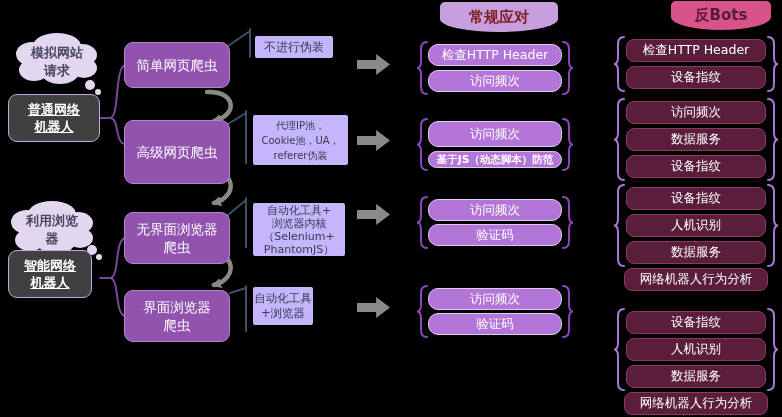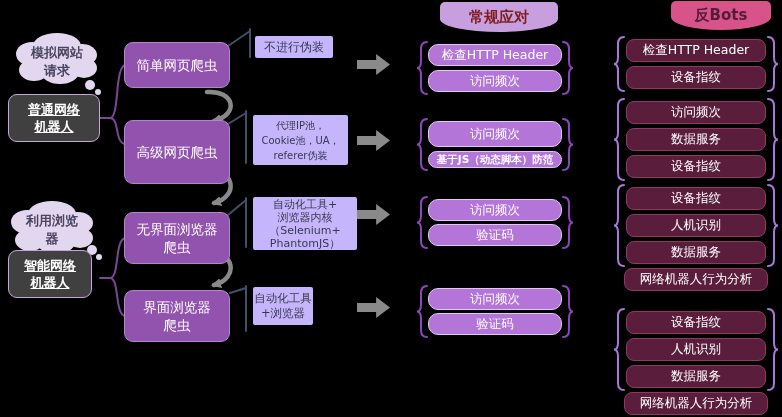--- a/index.html
+++ b/index.html
@@ -152,21 +152,21 @@
   <div class="abs center crawler" style="left:124px;top:120px;width:106px;height:64px">高级网页爬虫</div>
   <div class="abs center crawler preline" style="left:124px;top:212px;width:106px;height:52px">无界面浏览器
 爬虫</div>
   <div class="abs center crawler preline" style="left:124px;top:290px;width:106px;height:52px">界面浏览器
 爬虫</div>
 
   <div class="abs center note" style="left:255px;top:36px;width:78px;height:22px;font-size:12px">不进行伪装</div>
   <div class="abs center note preline" style="left:253px;top:115px;width:95px;height:50px;font-size:10px;line-height:15px">代理IP池，
 Cookie池，UA，
 referer伪装</div>
-  <div class="abs center note preline" style="left:253px;top:197px;width:104px;height:53px;font-size:11px;line-height:13px">自动化工具+
+  <div class="abs center note preline" style="left:253px;top:203px;width:92px;height:53px;font-size:11px;line-height:13px">自动化工具+
 浏览器内核
 （Selenium+
 PhantomJS）</div>
   <div class="abs center note preline" style="left:253px;top:287px;width:60px;height:38px;font-size:11.5px;line-height:15px">自动化工具
 +浏览器</div>
 
   <div class="abs block-arrow" style="left:357px;top:54px;width:33px;height:21px"></div>
   <div class="abs block-arrow" style="left:357px;top:130px;width:33px;height:21px"></div>
   <div class="abs block-arrow" style="left:357px;top:204px;width:33px;height:21px"></div>
   <div class="abs block-arrow" style="left:357px;top:297px;width:33px;height:21px"></div>

